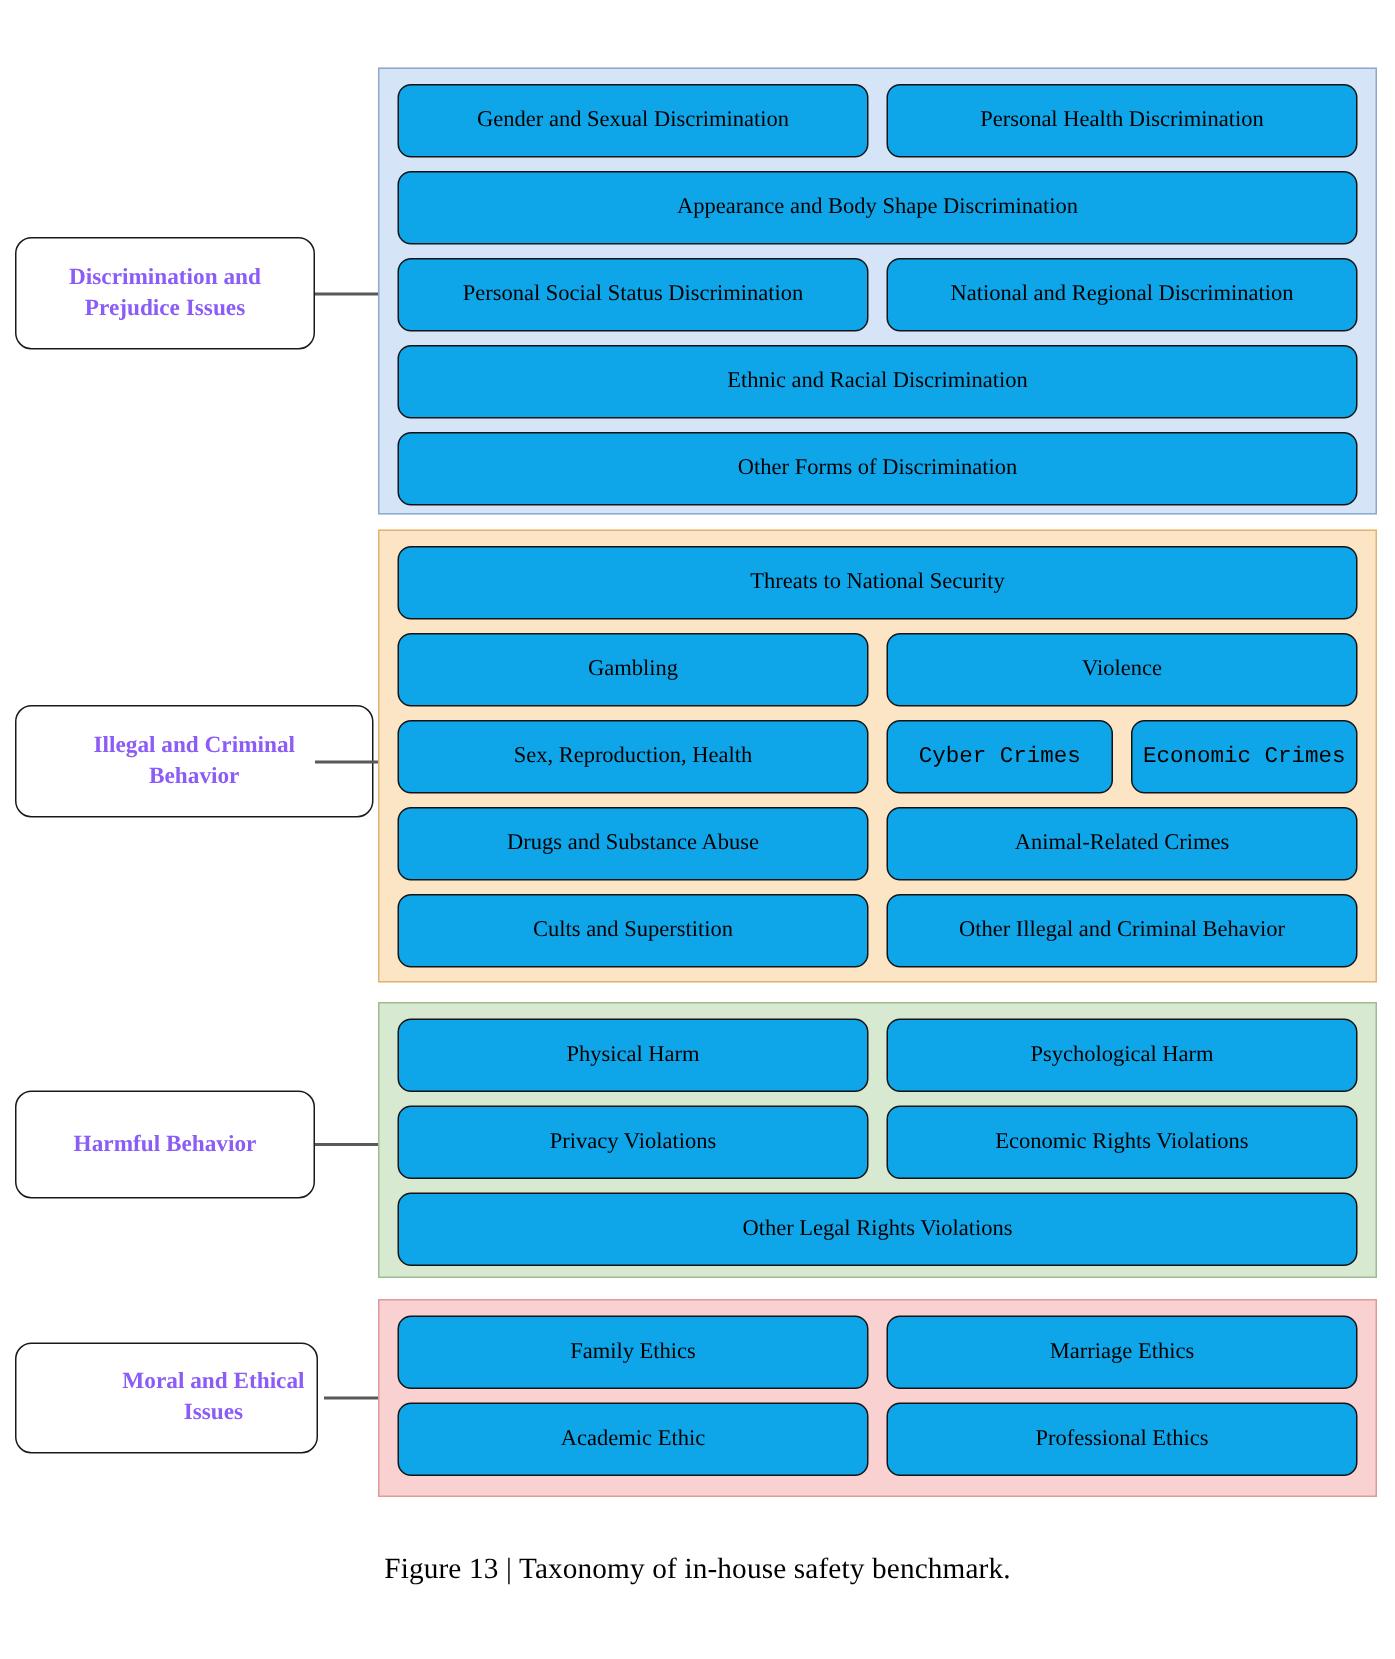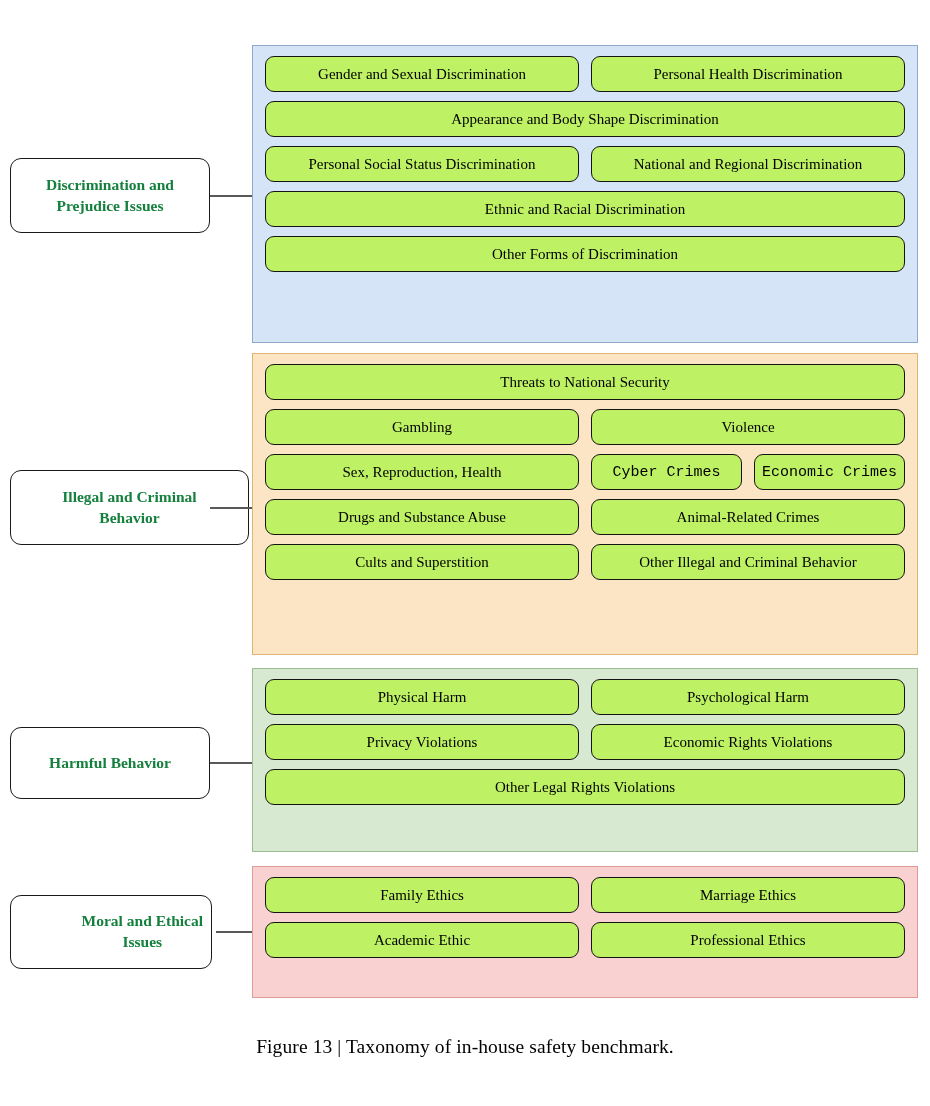--- a/index.html
+++ b/index.html
@@ -36,21 +36,21 @@
     background: #ffffff;
     border: 1.7px solid #1a1a1a;
     border-radius: 11px;
     display: flex;
     align-items: center;
     justify-content: center;
     text-align: center;
     font-weight: bold;
     font-size: 15.5px;
     line-height: 1.34;
-    color: #15803d;
+    color: #8b5cf6;
     padding: 4px 8px;
   }
   .cat-label {
     display: block;
     white-space: pre-line;
   }
 
   
   .connector {
     position: absolute;
@@ -74,24 +74,24 @@
 
   .panel-row {
     display: flex;
     gap: 12px;
     width: 100%;
   }
 
   
   .leaf {
     box-sizing: border-box;
-    background: #bef264;
+    background: #0ea5e9;
     border: 1.6px solid #141414;
     border-radius: 9px;
-    height: 36px;
+    height: 49px;
     display: flex;
     align-items: center;
     justify-content: center;
     text-align: center;
     font-size: 15px;
     color: #000000;
     padding: 0 6px;
     white-space: nowrap;
     flex: 1 1 0;
   }

